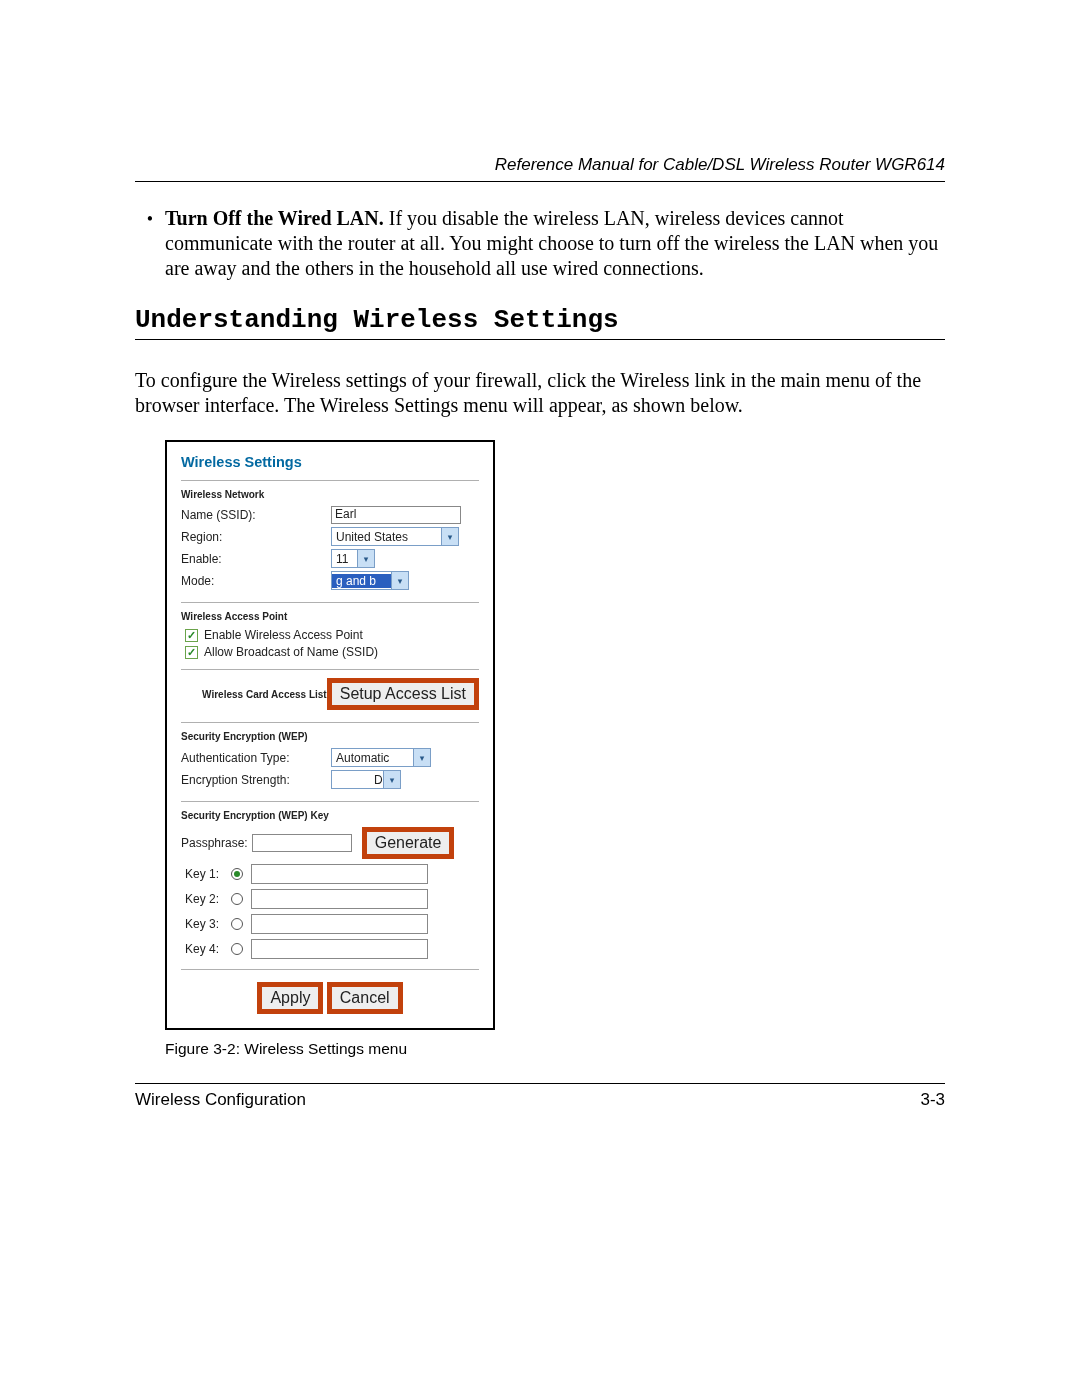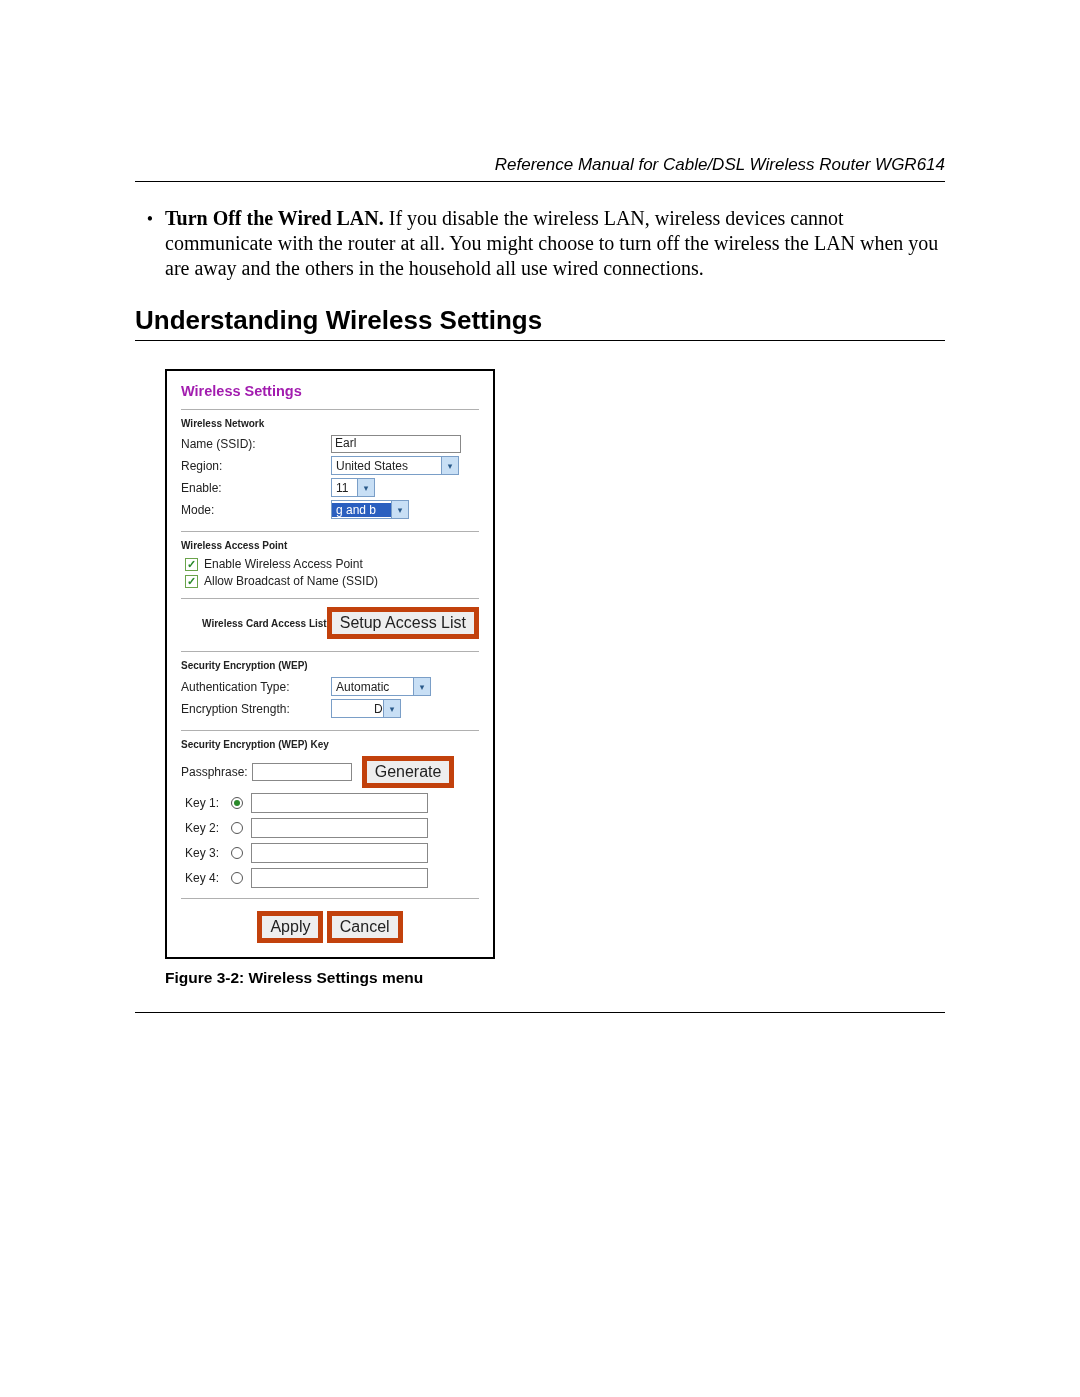--- a/index.html
+++ b/index.html
@@ -37,38 +37,38 @@
   }
   .bullet-dot {
     width: 30px;
     flex: 0 0 30px;
     text-align: center;
     font-size: 18px;
     padding-top: 2px;
   }
   .bullet-text b { font-weight: bold; }
   h2.section {
-    font-family: Liberation Sans, sans-serif;
+    font-family: Liberation Mono, monospace;
     font-weight: bold;
     font-size: 26px;
     margin: 6px 0 4px 0;
   }
   .hr-mid {
     border: none;
     border-top: 1.2px solid #000;
     margin: 0 0 28px 0;
   }
   .para {
     font-size: 20px;
     line-height: 1.25;
     margin-bottom: 22px;
   }
   .figure-caption {
     font-family: Arial, Helvetica, sans-serif;
-    font-weight: bold;
+    font-weight: normal;
     font-size: 15.5px;
     margin: 10px 0 0 30px;
   }
   .footer-rule {
     border: none;
     border-top: 1.2px solid #000;
     margin: 25px 0 6px 0;
   }
   .footer-row {
     display: flex;
@@ -83,21 +83,21 @@
     margin-left: 30px;
     border: 2.5px solid #000;
     background: #fff;
     font-family: Arial, Helvetica, sans-serif;
     font-size: 12px;
     color: #222;
     padding: 12px 14px 14px 14px;
     box-sizing: border-box;
   }
   .panel-title {
-    color: #a21caf;
+    color: #0369a1;
     font-weight: bold;
     font-size: 14.5px;
     margin-bottom: 10px;
   }
   .section-sep { border-top: 1px solid #b0b0b0; margin: 6px 0 8px 0; }
   .sub-head { font-weight: bold; font-size: 10px; margin: 6px 0 6px 0; }
   .row { display: flex; align-items: center; margin: 3px 0; }
   .row .lbl { width: 150px; }
   .ctrl-input {
     height: 18px;
@@ -169,20 +169,21 @@
   <div class="bullet-block">
     <div class="bullet-dot">•</div>
     <div class="bullet-text">
       <b>Turn Off the Wired LAN.</b><span> If you disable the wireless LAN, wireless devices cannot communicate with the router at all. You might choose to turn off the wireless the LAN when you are away and the others in the household all use wired connections.</span>
     </div>
   </div>
 
   <h2 class="section">Understanding Wireless Settings</h2>
   <hr class="hr-mid">
 
+  <div class="para">To configure the Wireless settings of your firewall, click the Wireless link in the main menu of the browser interface. The Wireless Settings menu will appear, as shown below.</div>
 
   <div class="panel">
     <div class="panel-title">Wireless Settings</div>
 
     <div class="section-sep"></div>
     <div class="sub-head">Wireless Network</div>
 
     <div class="row">
       <div class="lbl">Name (SSID):</div>
       <div class="ctrl-input" style="width:130px;">Earl</div>
@@ -274,14 +275,18 @@
     <div class="section-sep" style="margin-top:10px;"></div>
     <div class="btn-row">
       <span class="button">Apply</span>
       <span class="button">Cancel</span>
     </div>
   </div>
 
   <div class="figure-caption">Figure 3-2:  Wireless Settings menu</div>
 
   <hr class="footer-rule">
+  <div class="footer-row">
+    <span>Wireless Configuration</span>
+    <span>3-3</span>
+  </div>
 
 </div>
 
 </body></html>

